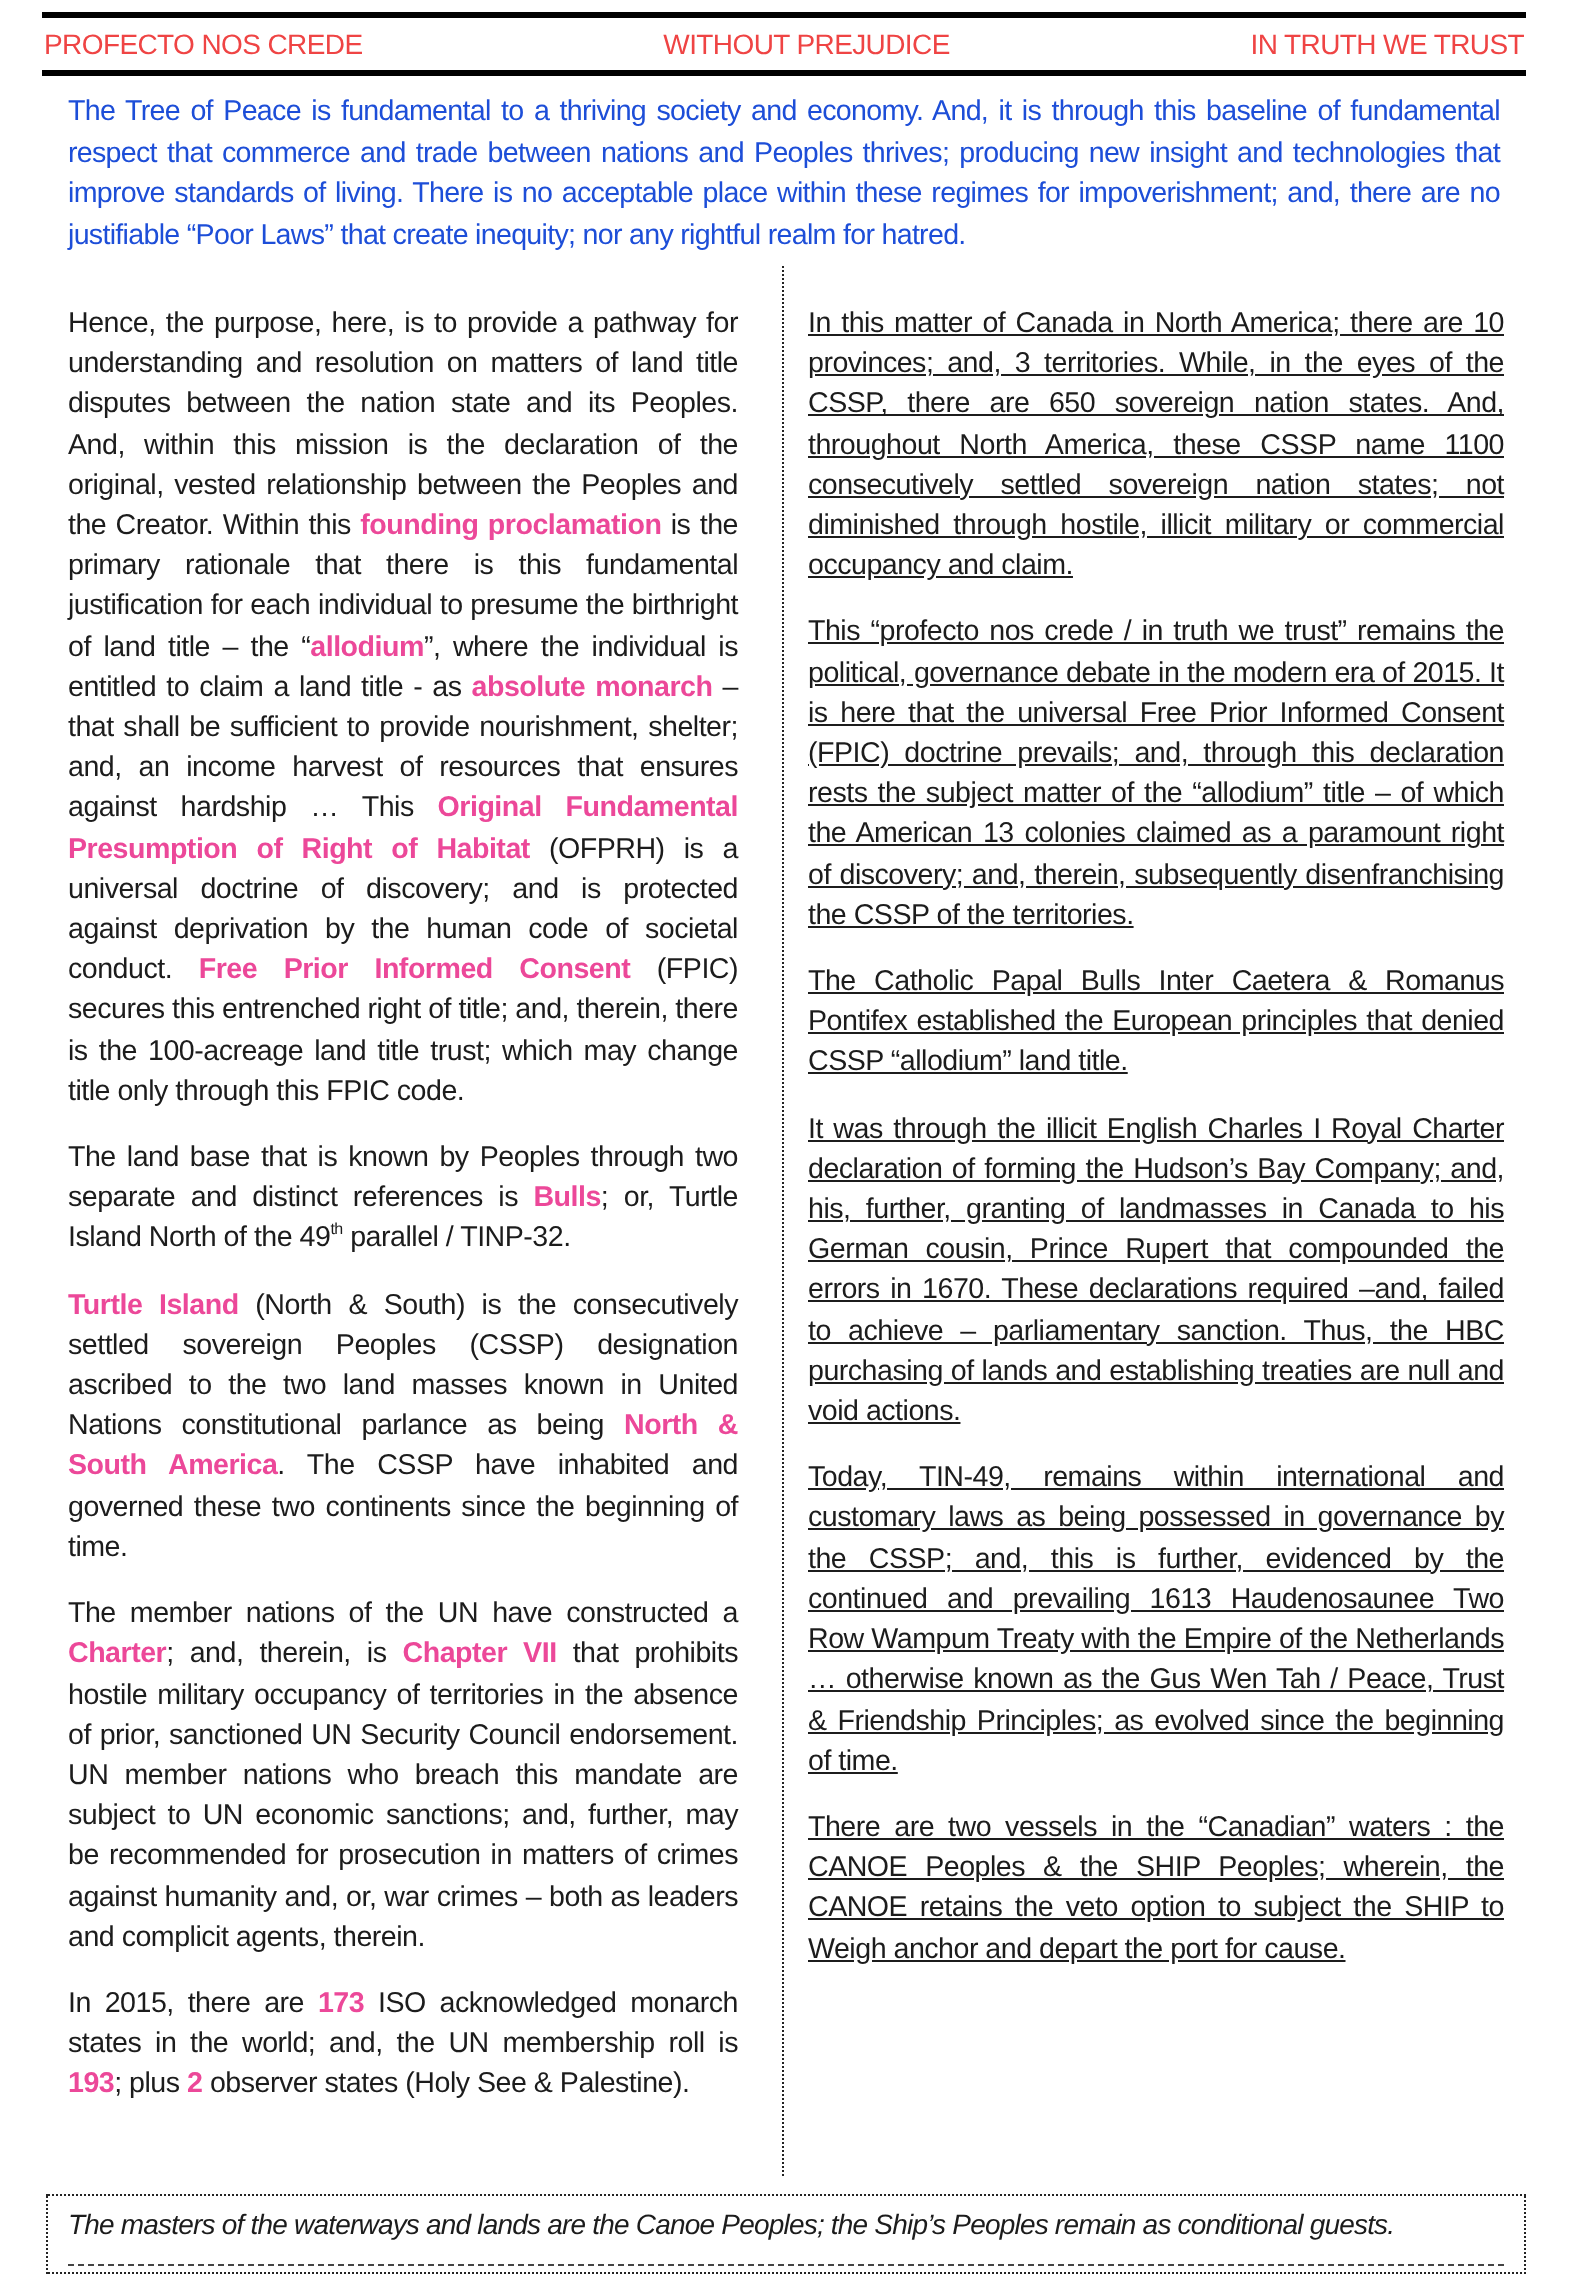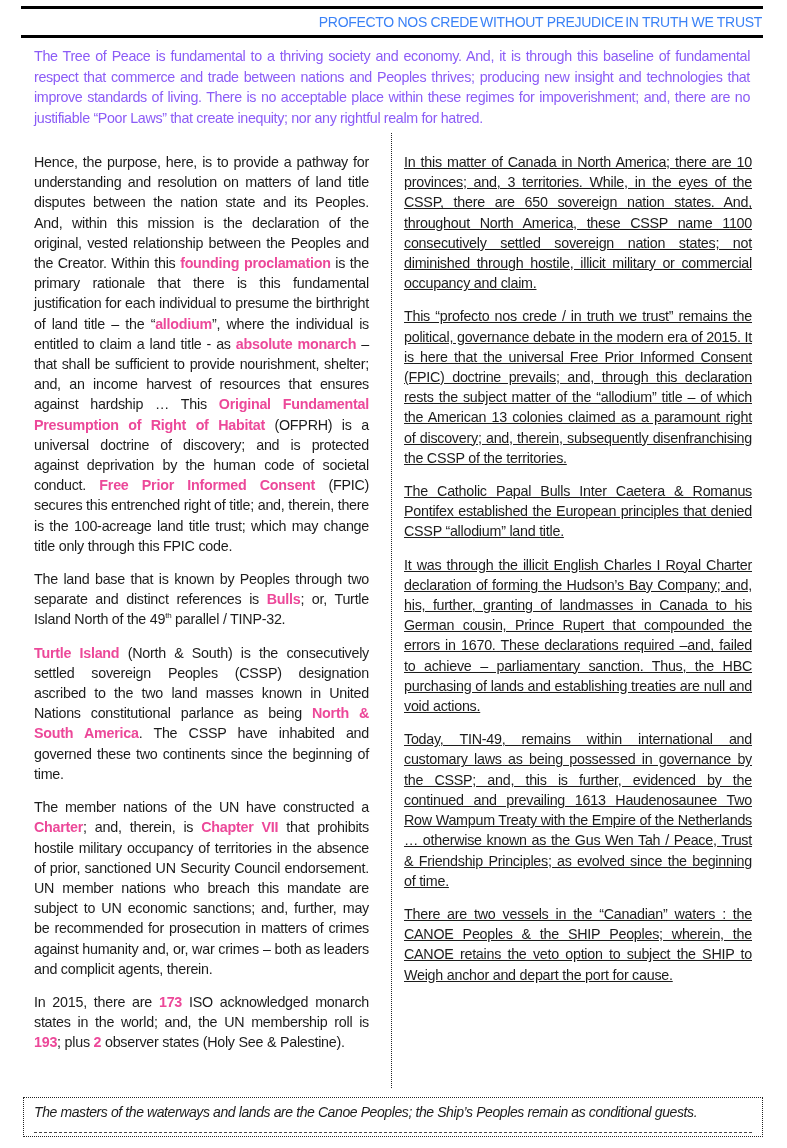--- a/index.html
+++ b/index.html
@@ -4,29 +4,29 @@
 <style>
   html, body { margin: 0; padding: 0; background: #ffffff; }
   body {
     width: 787px; height: 1148px; position: relative; overflow: hidden;
     font-family: "Liberation Sans", "DejaVu Sans", sans-serif;
     color: #1a1a1a;
   }
   .header {
     position: absolute; left: 21px; top: 6px; width: 742px; height: 26px;
     border-top: 3px solid #000; border-bottom: 3px solid #000;
-    display: flex; justify-content: flex-end; align-items: center;
-    font-size: 14px; letter-spacing: -0.3px; color: #3b82f6;
+    display: flex; justify-content: space-between; align-items: center;
+    font-size: 14px; letter-spacing: -0.3px; color: #ef4444;
     box-sizing: content-box;
   }
   .header span { padding: 0 1px; }
   .intro {
     position: absolute; left: 34px; top: 46px; width: 716px;
     font-size: 14.3px; line-height: 20.5px; text-align: justify;
-    letter-spacing: -0.35px; color: #8b5cf6;
+    letter-spacing: -0.35px; color: #1d4ed8;
   }
   .divider {
     position: absolute; left: 391px; top: 133px; width: 0; height: 955px;
     border-left: 1px dotted #222;
   }
   .col {
     position: absolute; top: 152px;
     font-size: 14.3px; line-height: 20.2px; text-align: justify;
     letter-spacing: -0.25px; color: #1c1c1c;
   }

